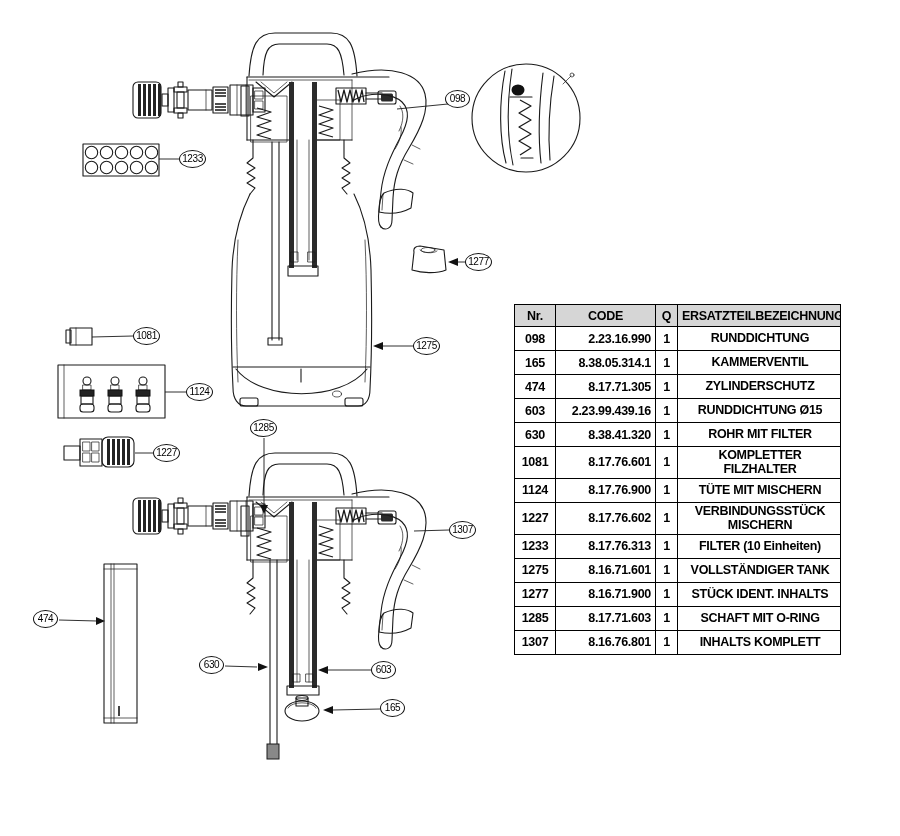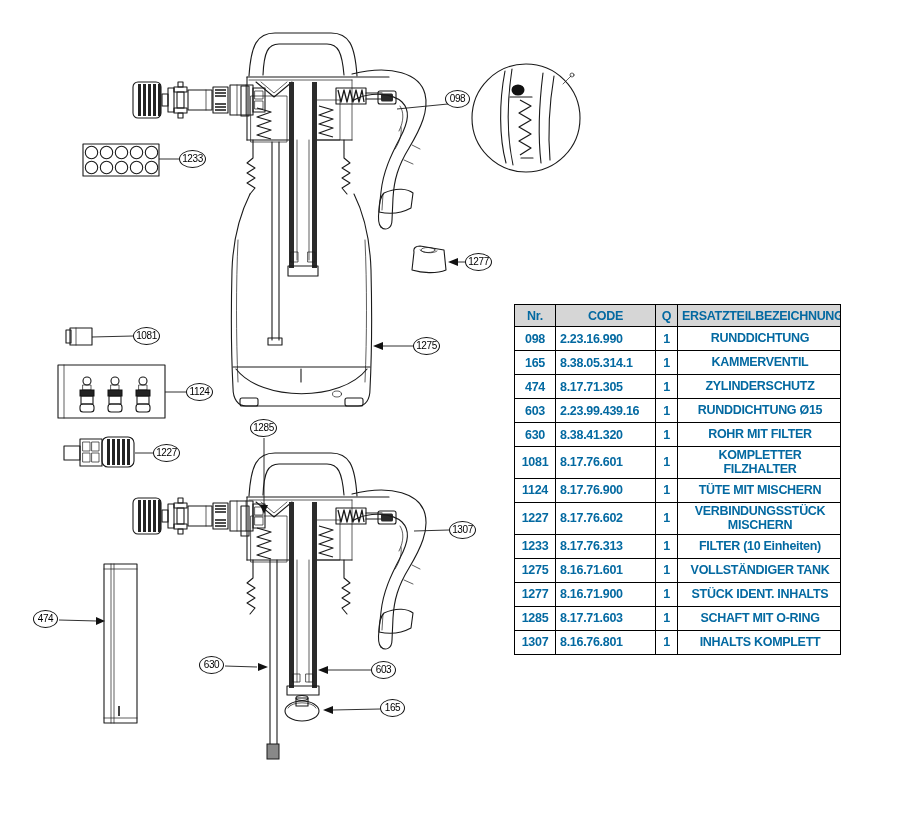--- a/index.html
+++ b/index.html
@@ -18,25 +18,25 @@
   .callout { position:absolute; box-sizing:border-box; border:1.3px solid #111; border-radius:50%;
              background:#fff; display:flex; align-items:center; justify-content:center;
              font-size:10px; line-height:1; letter-spacing:-0.4px; color:#000; z-index:5; }
   .c4 { width:27px; height:18px; }
   .c3 { width:25px; height:18px; }
 
   
   .tablewrap { position:absolute; left:514px; top:304px; width:327px; z-index:4; }
   table.parts { border-collapse:collapse; width:100%; table-layout:fixed;
                 font-family:"Liberation Sans", sans-serif; font-weight:bold;
-                font-size:12.5px; letter-spacing:-0.3px; color:#0369a1; }
+                font-size:12.5px; letter-spacing:-0.3px; color:#000000; }
   table.parts th, table.parts td { border:1.4px solid #000; padding:1px 4px; height:21px; overflow:hidden; }
   table.parts th { background:#d6d6d6; text-align:center; height:19px; }
   table.parts td.c-nr, table.parts td.c-q { text-align:center; }
-  table.parts td.c-code { text-align:left; }
+  table.parts td.c-code { text-align:right; }
   table.parts td.c-name { text-align:center; padding-left:6px; line-height:1.15; }
 </style>
 </head>
 <body>
 
 <div id="page">
 
   <svg width="900" height="836" viewBox="0 0 900 836" style="position:absolute;left:0;top:0">
     <defs>
 

